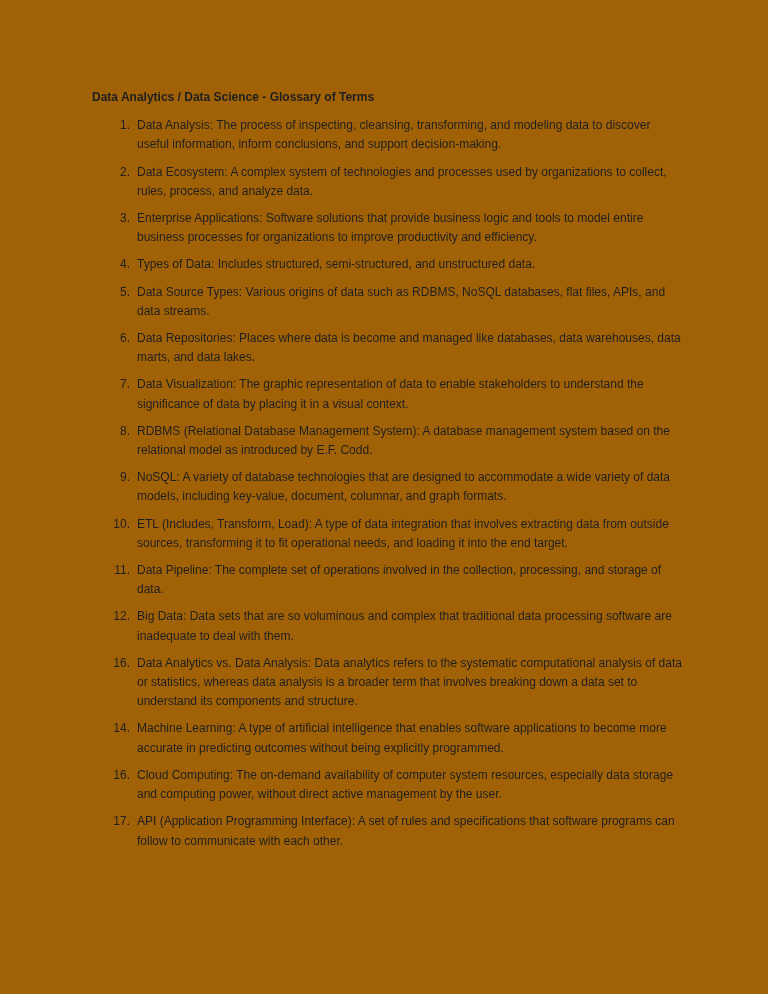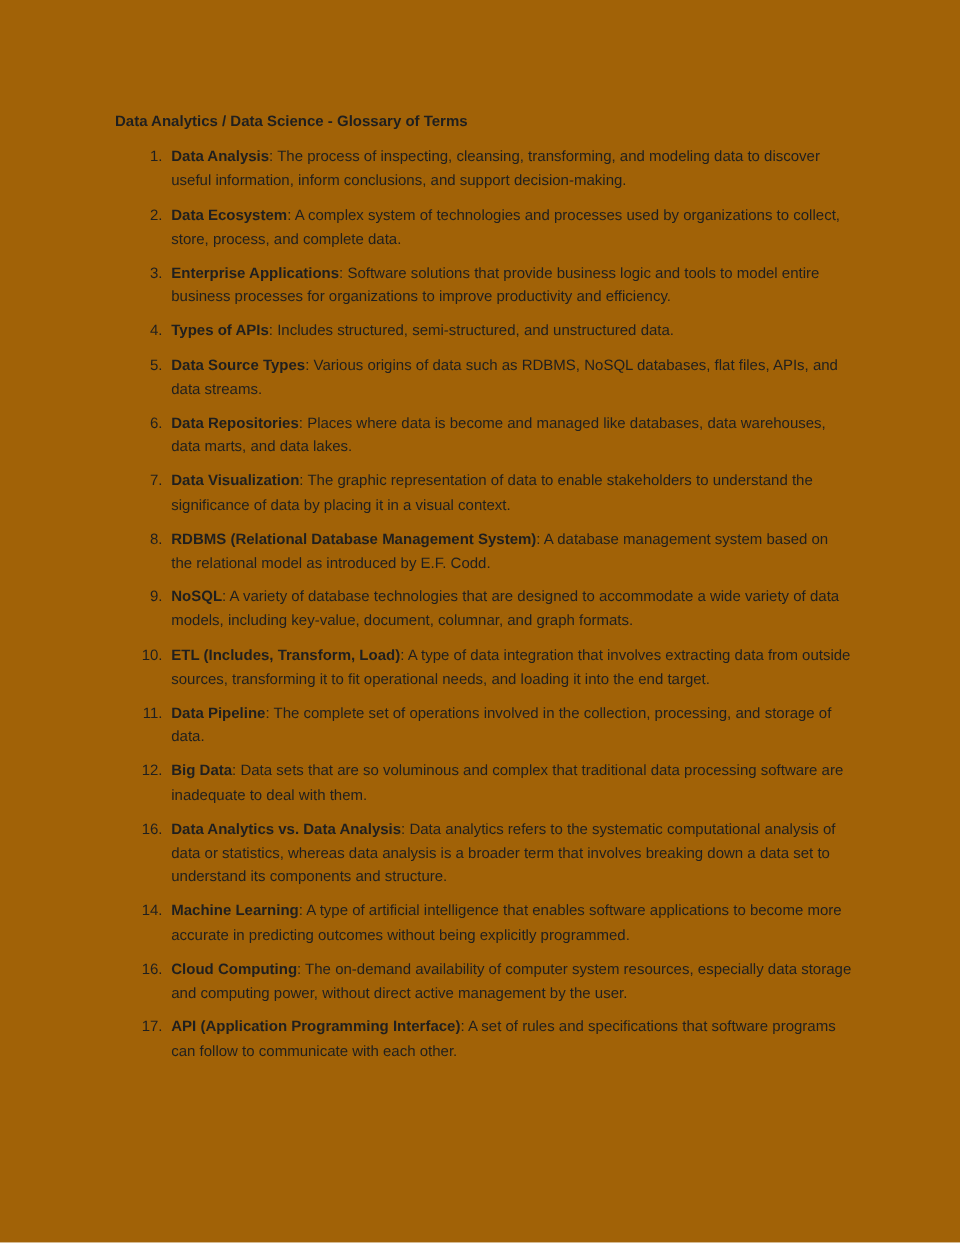--- a/index.html
+++ b/index.html
@@ -41,21 +41,21 @@
     flex: none;
     width: 38px;
     text-align: right;
   }
   .item-body {
     flex: none;
     width: 545px;
     margin-left: 7px;
   }
   .term-name {
-    font-weight: bold;
+    font-weight: normal;
     text-align: right;
   }
   .term-separator,
   .term-definition {
     font-weight: normal;
   }
 </style>
 </head>
 <body>
 
@@ -63,31 +63,31 @@
   <div class="doc">
     <p class="doc-title">Data Analytics / Data Science - Glossary of Terms</p>
     <div class="glossary-list">
   <div class="glossary-item">
     <span class="item-number">1.</span>
     <span class="item-body"><span class="term-name">Data Analysis</span><span class="term-separator">: </span><span class="term-definition">The process of inspecting, cleansing, transforming, and modeling data to discover useful information, inform conclusions, and support decision-making.</span></span>
   </div>
 
   <div class="glossary-item">
     <span class="item-number">2.</span>
-    <span class="item-body"><span class="term-name">Data Ecosystem</span><span class="term-separator">: </span><span class="term-definition">A complex system of technologies and processes used by organizations to collect, store, process, and complete data.</span></span>
+    <span class="item-body"><span class="term-name">Data Ecosystem</span><span class="term-separator">: </span><span class="term-definition">A complex system of technologies and processes used by organizations to collect, rules, process, and analyze data.</span></span>
   </div>
 
   <div class="glossary-item">
     <span class="item-number">3.</span>
     <span class="item-body"><span class="term-name">Enterprise Applications</span><span class="term-separator">: </span><span class="term-definition">Software solutions that provide business logic and tools to model entire business processes for organizations to improve productivity and efficiency.</span></span>
   </div>
 
   <div class="glossary-item">
     <span class="item-number">4.</span>
-    <span class="item-body"><span class="term-name">Types of APIs</span><span class="term-separator">: </span><span class="term-definition">Includes structured, semi-structured, and unstructured data.</span></span>
+    <span class="item-body"><span class="term-name">Types of Data</span><span class="term-separator">: </span><span class="term-definition">Includes structured, semi-structured, and unstructured data.</span></span>
   </div>
 
   <div class="glossary-item">
     <span class="item-number">5.</span>
     <span class="item-body"><span class="term-name">Data Source Types</span><span class="term-separator">: </span><span class="term-definition">Various origins of data such as RDBMS, NoSQL databases, flat files, APIs, and data streams.</span></span>
   </div>
 
   <div class="glossary-item">
     <span class="item-number">6.</span>
     <span class="item-body"><span class="term-name">Data Repositories</span><span class="term-separator">: </span><span class="term-definition">Places where data is become and managed like databases, data warehouses, data marts, and data lakes.</span></span>

